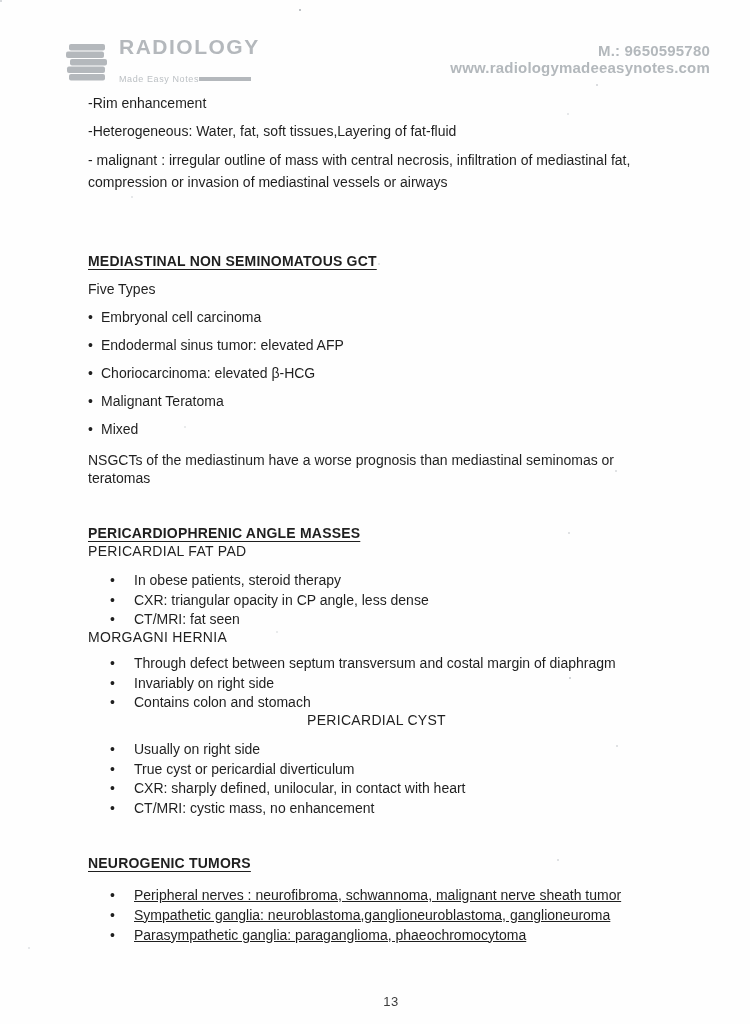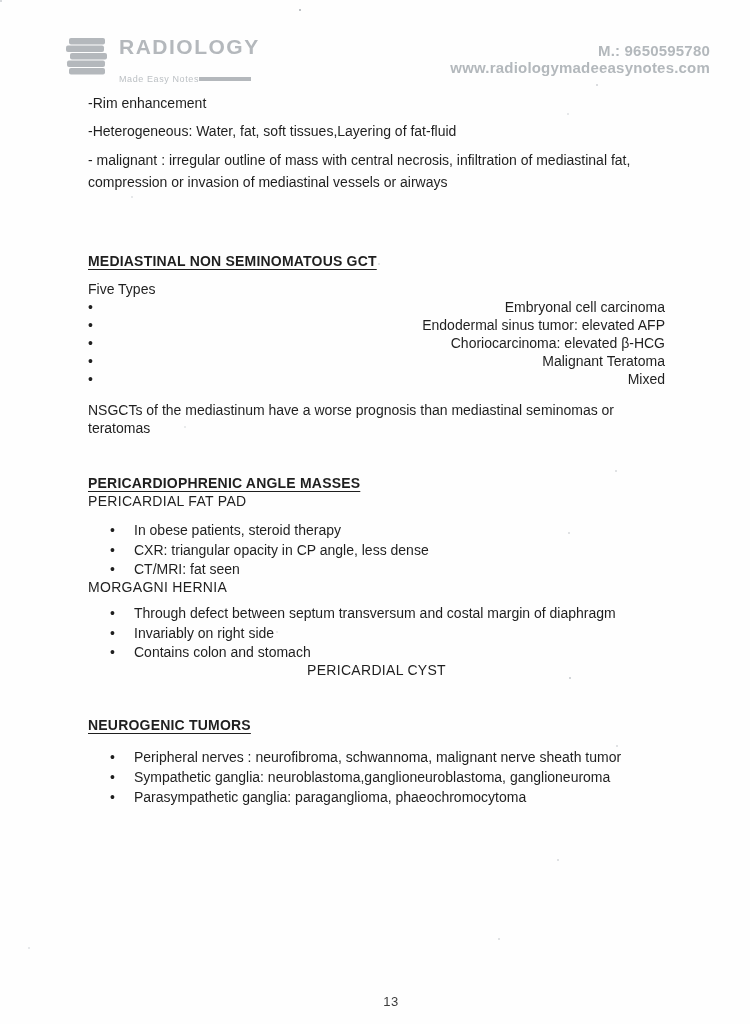--- a/index.html
+++ b/index.html
@@ -31,21 +31,21 @@
       131px 196px 0 rgba(130,140,150,.25),
       498px 938px 0 rgba(120,130,140,.3),
       28px 947px 0 rgba(130,140,150,.25),
       276px 631px 0 rgba(130,140,150,.22),
       616px 745px 0 rgba(120,130,140,.3),
       184px 426px 0 rgba(130,140,150,.22);
   }
   
   .logo{
     position:absolute;left:66px;top:36px;
-    display:flex;align-items:flex-start;gap:9px;
+    display:flex;align-items:flex-end;gap:9px;
   }
   .logo svg{display:block;}
   .logo-title{
     font-size:21px;font-weight:700;letter-spacing:1.5px;
     color:#b4b8bc;line-height:22px;
   }
   .logo-sub{
     display:flex;align-items:center;margin-top:16px;
   }
   .logo-sub-text{
@@ -74,35 +74,35 @@
   h2.sec1{margin-top:59px;}
   h2.sec2{margin-top:37px;}
   h2.sec3{margin-top:37px;}
   .lead{margin-top:10px !important;line-height:18px;}
   h3.sub{
     margin:0;font-size:14px;font-weight:400;letter-spacing:.3px;
     line-height:18px;
   }
   ul{list-style:none;margin:0;padding:0;}
   ul.dash li{
-    position:relative;padding-left:13px;line-height:18px;text-align:right;
+    position:relative;padding-left:13px;line-height:18px;margin-top:10px;
   }
   ul.dash li::before{
     content:"\2022";position:absolute;left:0;top:0;
   }
   ul.tab li{
     position:relative;padding-left:46px;line-height:18px;margin-top:1.5px;
   }
   ul.tab li::before{
     content:"\2022";position:absolute;left:22px;top:0;
   }
   .note{margin-top:13px !important;line-height:18px;}
   .mt10{margin-top:10px;text-align:center;}
   .mt12{margin-top:12px;}
-  .mt14{margin-top:14px;}
+  .mt14{margin-top:14px;text-decoration:underline;}
   ul.tab.first li:first-child{margin-top:0;}
   .gap-ul{margin-top:11px;}
   .gap-ul-sm{margin-top:8px;}
   ul.neuro li{margin-top:2px;}
   ul.neuro li:first-child{margin-top:0;}
   
   .pageno{
     position:absolute;left:0;top:994px;width:100%;
     text-align:center;font-size:13px;color:#3c3c3c;letter-spacing:.5px;padding-left:16px;
   }
@@ -167,20 +167,26 @@
     </ul>
 
     <h3 class="sub mt12">MORGAGNI HERNIA</h3>
     <ul class="tab first gap-ul-sm">
       <li>Through defect between septum transversum and costal margin of diaphragm</li>
       <li>Invariably on right side</li>
       <li>Contains colon and stomach</li>
     </ul>
 
     <h3 class="sub mt10">PERICARDIAL CYST</h3>
+    <ul class="tab first gap-ul">
+      <li>Usually on right side</li>
+      <li>True cyst or pericardial diverticulum</li>
+      <li>CXR: sharply defined, unilocular, in contact with heart</li>
+      <li>CT/MRI: cystic mass, no enhancement</li>
+    </ul>
 
     <h2 class="sec sec3">NEUROGENIC TUMORS</h2>
     <ul class="tab neuro mt14">
       <li>Peripheral nerves : neurofibroma, schwannoma, malignant nerve sheath tumor</li>
       <li>Sympathetic ganglia: neuroblastoma,ganglioneuroblastoma, ganglioneuroma</li>
       <li>Parasympathetic ganglia: paraganglioma, phaeochromocytoma</li>
     </ul>
 
   </div>
 

